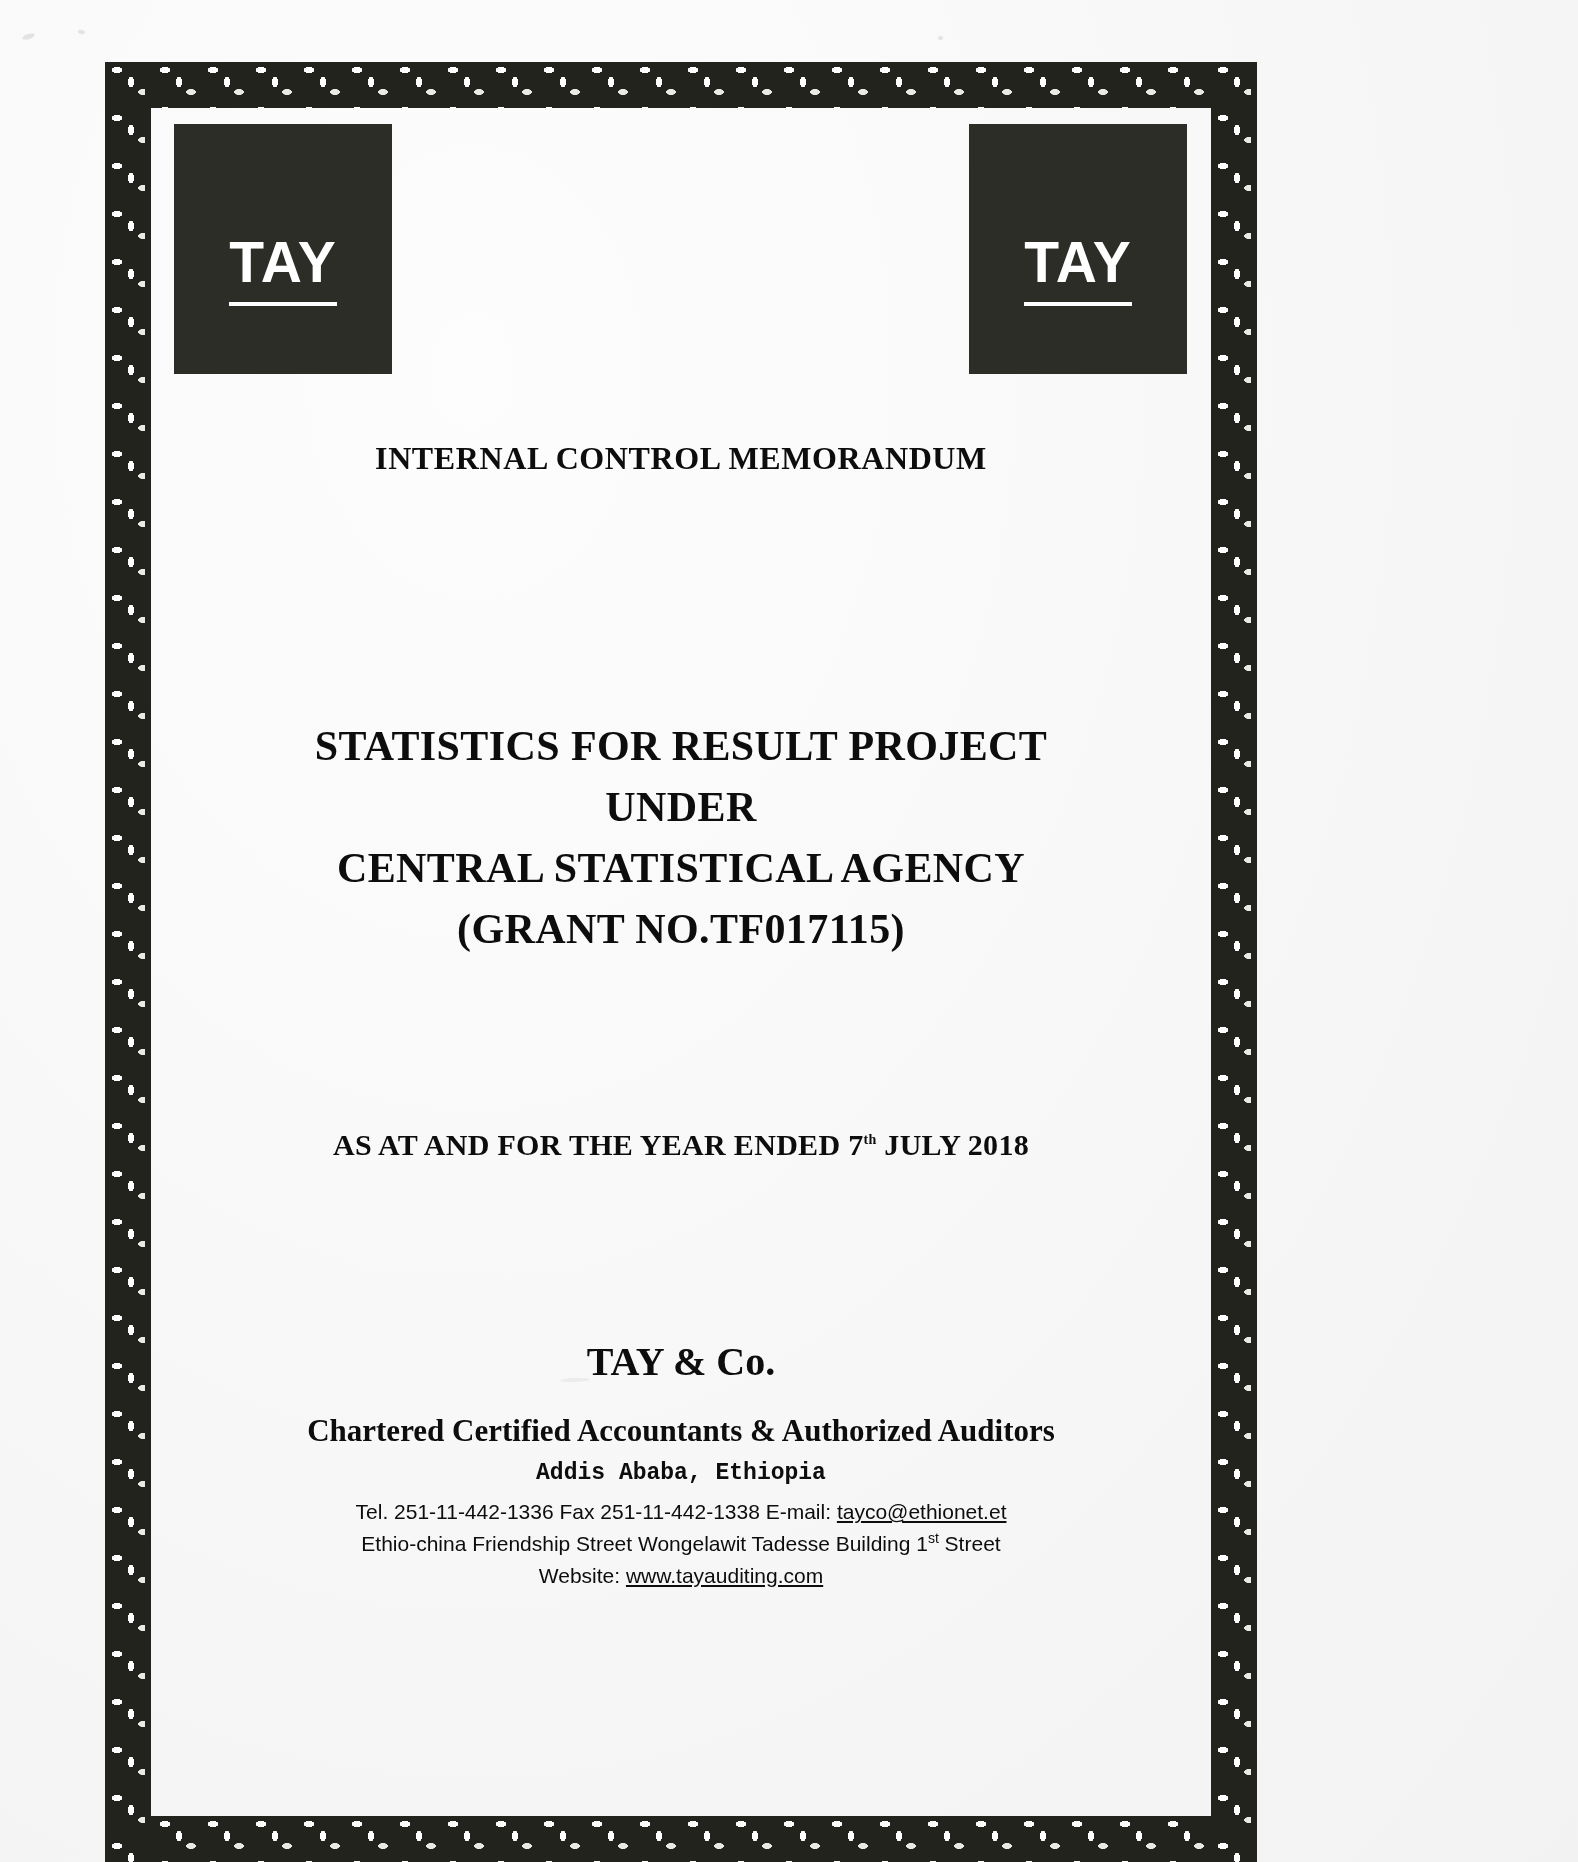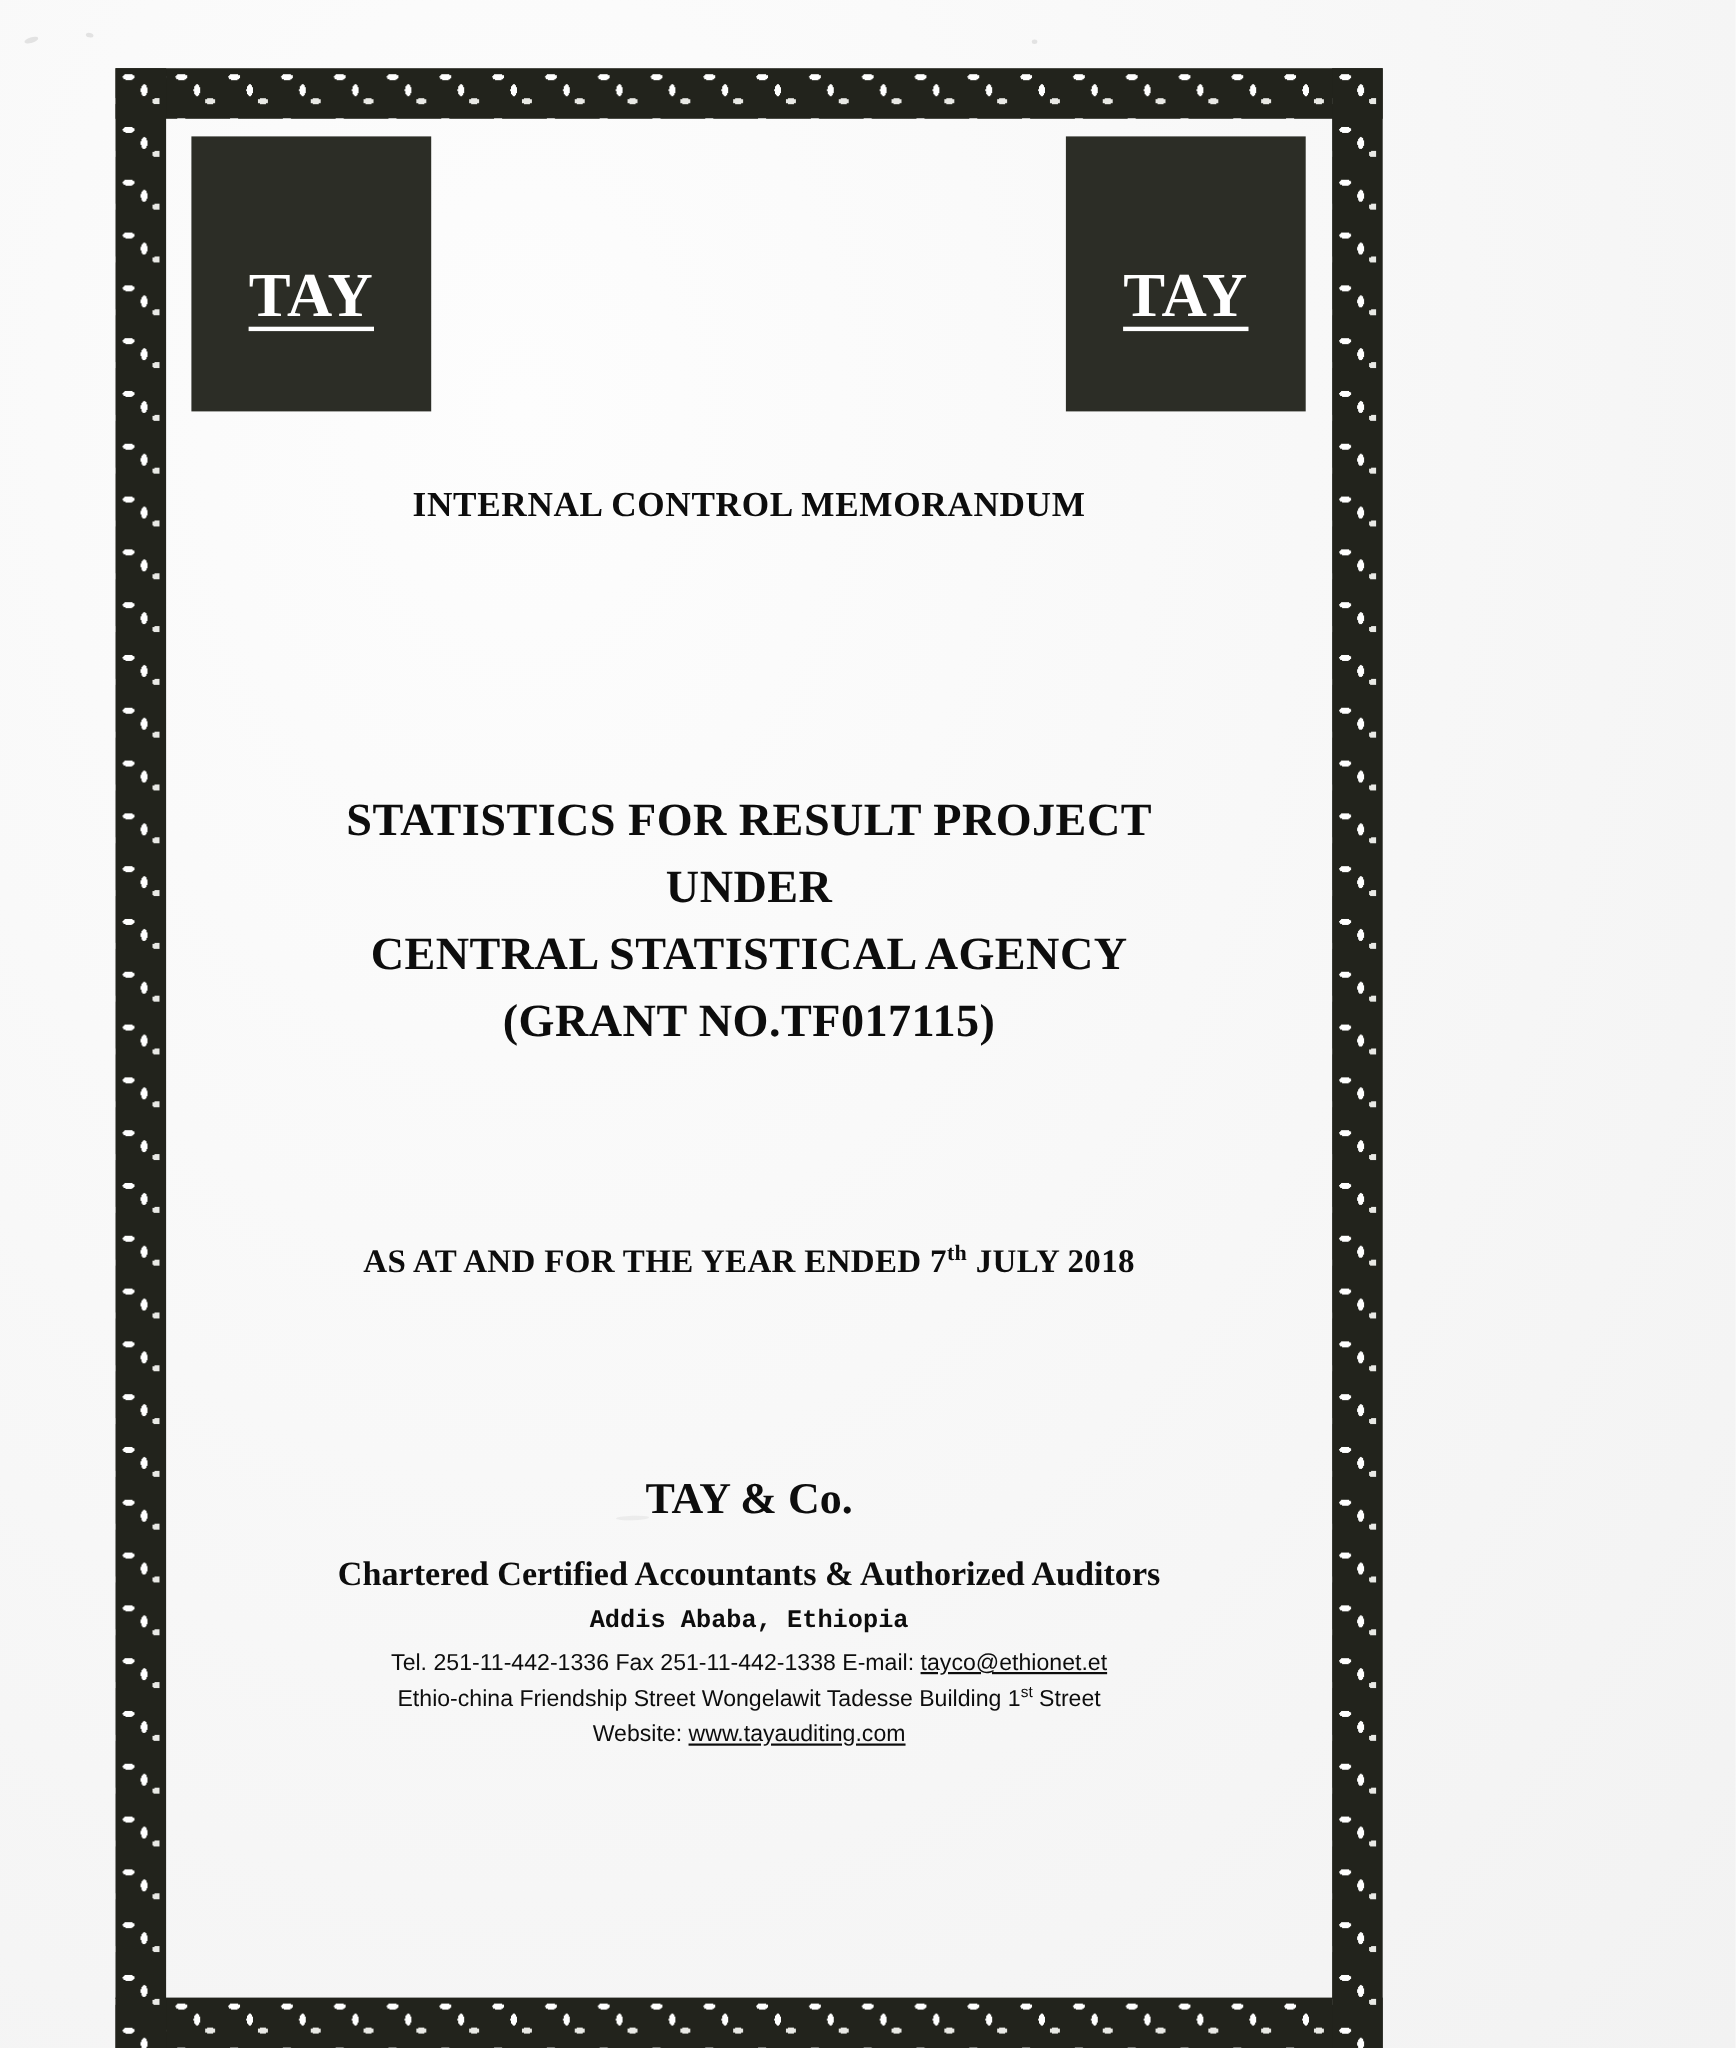--- a/index.html
+++ b/index.html
@@ -84,26 +84,26 @@
     height: 250px;
     background: #2c2d26;
     color: #ffffff;
     display: flex;
     align-items: center;
     justify-content: center;
   }
   .logo-left  { left: 23px;  top: 16px; }
   .logo-right { right: 24px; top: 16px; }
   .logo-text {
-    font-family: Liberation Serif, serif;
+    font-family: Liberation Sans, sans-serif;
     font-weight: bold;
     font-size: 57px;
     letter-spacing: 1px;
     border-bottom: 4px solid #ffffff;
-    padding-bottom: 0;
+    padding-bottom: 11px;
     line-height: 1;
     margin-top: 42px;
   }
 
   .memo-heading {
     position: absolute;
     left: 0; right: 0;
     top: 332px;
     font-size: 32px;
     font-weight: bold;
@@ -122,21 +122,21 @@
   .project-title div { white-space: nowrap; text-align: center; }
 
   .period {
     position: absolute;
     left: 0; right: 0;
     top: 1020px;
     font-size: 30px;
     font-weight: bold;
     letter-spacing: .3px;
   }
-  .period sup { font-size: 20px; vertical-align: super; }
+  .period sup { font-size: 14px; vertical-align: super; }
 
   .firm-name {
     position: absolute;
     left: 0; right: 0;
     top: 1230px;
     font-size: 40px;
     font-weight: bold;
   }
 
   .firm-desc {

